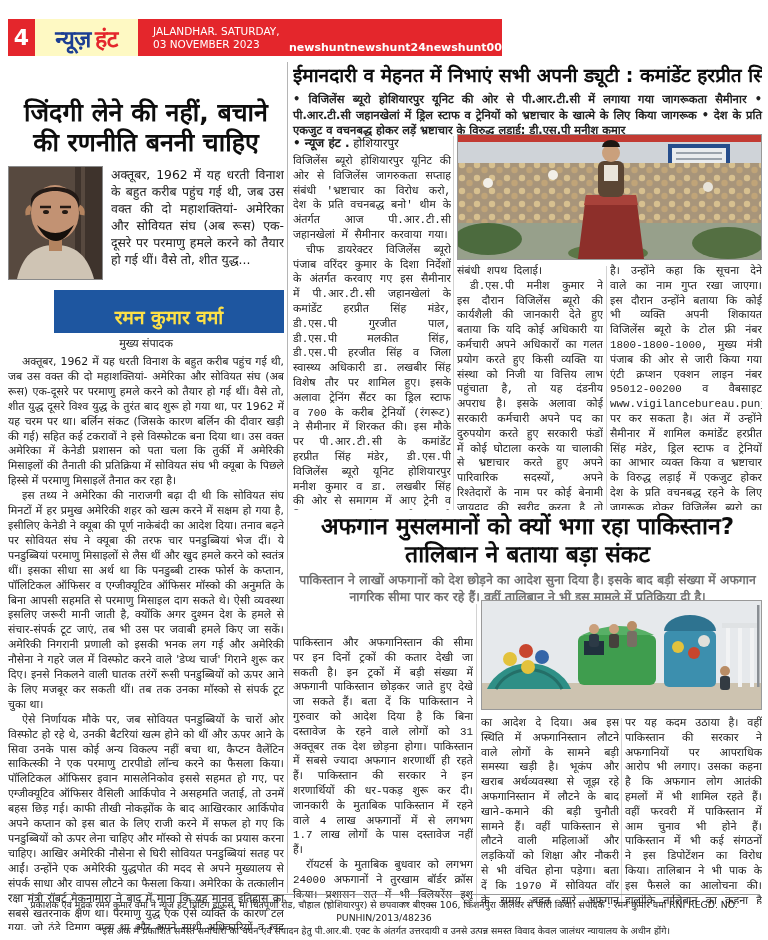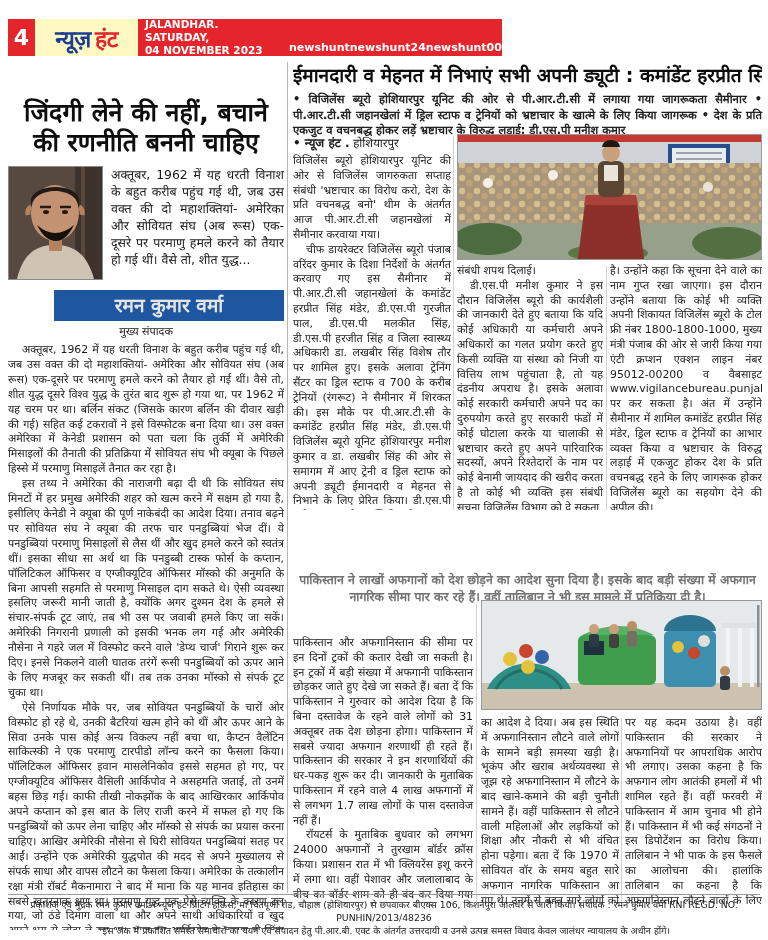--- a/index.html
+++ b/index.html
@@ -7,22 +7,22 @@
   body { width:768px; height:940px; position:relative; overflow:hidden;
          font-family:"DejaVu Sans", sans-serif; color:#1a1a1a; }
 
   
   .header { position:absolute; top:19px; left:8px; width:754px; height:37px; display:flex; }
   .pagenum { width:27px; background:var(--red); color:#fff; font-weight:bold; font-size:22px;
              display:flex; align-items:center; justify-content:center; }
   .logobox { width:103px; background:#fef9c3; display:flex; align-items:center; justify-content:center;
              font-weight:bold; font-size:23px; letter-spacing:-.5px; }
   .logobox .l1 { color:#1c3e93; } .logobox .l2 { color:var(--red); margin-left:4px; }
-  .datebox { width:147px; background:var(--red); color:#fff; font-weight:bold; font-size:10.5px;
-             line-height:13px; display:flex; flex-direction:column; justify-content:center; padding-left:7px; }
+  .datebox { width:147px; background:var(--red); color:#fff; font-weight:normal; font-size:10.5px;
+             line-height:13px; display:flex; flex-direction:column; justify-content:center; padding-left:15px; }
   .sectionbox { flex:1; background:var(--blue); color:#fff; font-weight:bold; font-size:25px;
              display:flex; align-items:center; justify-content:center; }
   .socialbox { width:217px; background:var(--red); color:#fff; display:flex; align-items:flex-end;
              justify-content:space-evenly; padding:2px 4px 2px 4px; }
   .soc { display:flex; flex-direction:column; align-items:center; gap:1px; }
   .soc .handle { font-weight:bold; font-size:11px; line-height:12px;margin-top:41px; }
   .ig { width:16px; height:16px; border:2px solid #fff; border-radius:5px; position:relative; background:transparent; }
   .ig::after { content:""; position:absolute; left:3px; top:3px; width:6px; height:6px; border:1.5px solid #fff; border-radius:50%; }
   .circ { width:18px; height:18px; border-radius:50%; display:flex; align-items:center; justify-content:center; }
   .tw { background:#45a7dc; } .fb { background:#3a5a98; color:#fff; font-weight:bold; font-size:12px; font-family:"DejaVu Serif",serif; }
@@ -31,36 +31,36 @@
   .vrule { position:absolute; width:1px; background:#b5b5b5; }
   .hrule { position:absolute; height:1px; background:#9a9a9a; }
   .colrule { position:absolute; width:1px; background:#d2d2d2; }
 
   
   .editorial { position:absolute; left:8px; top:62px; width:276px; height:832px; overflow:hidden;margin-top:36px; }
   .ed-title { font-size:25px; line-height:30px; font-weight:bold; text-align:center; color:#0d0d0d; }
   .ed-introwrap { margin-top:8px; min-height:118px; }
   .portrait { float:left; width:95px; height:114px; border:1px solid #8a8a8a; background:#57493f; margin-right:8px; }
   .ed-intro { font-size:12.4px; line-height:17px; text-align:justify; }
-  .ed-authorbar { clear:none; margin-left:46px; margin-top:6px; background:#1e56a0; color:#e5e5e5;
-                  font-weight:bold; font-size:19px; text-align:center; padding:2px 0 3px; }
+  .ed-authorbar { clear:none; margin-left:46px; margin-top:6px; background:#1e56a0; color:#fde047;
+                  font-weight:bold; font-size:19px; text-align:center; padding:14px 0 3px; }
   .ed-role { text-align:center; font-size:11px; margin-top:2px; }
   .ed-body { clear:both; margin-top:5px; font-size:10.9px; line-height:14.9px; text-align:justify; height:612px; overflow:hidden; }
   .ed-body p { text-indent:14px; }
 
   
   .rightsec { position:absolute; left:293px; top:62px; width:469px; height:845px; }
   .vig-title { position:absolute; left:0; top:0; width:469px; font-size:19px; font-weight:bold;
                white-space:nowrap; overflow:hidden; text-align:center; color:#0d0d0d; }
   .vig-sub { position:absolute; left:0; top:30px; width:469px; font-size:11.4px; line-height:15.5px;
              font-weight:bold; text-align:justify; color:#222; }
   .byline { font-size:11.5px; }
   .byline b { font-size:12px;margin-top:32px; }
   .vig-byline { position:absolute; left:0; top:72px; width:158px; }
-  .newscol { font-size:10.9px; line-height:14.8px; text-align:justify; overflow:hidden; position:absolute; }
+  .newscol { font-size:10.9px; line-height:14.8px; text-align:justify; overflow:hidden; position:absolute;font-family:Liberation Mono, monospace; }
   .newscol p { text-indent:13px; }
   .newscol.first-flush p:first-child { text-indent:0; }
   .vig-col1 { left:0; top:92px; width:158px; height:356px; }
   .vig-photo { position:absolute; left:164px; top:72px; width:305px; height:126px; border:1px solid #999; overflow:hidden; }
   .vig-col2 { left:164px; top:202px; width:146px; height:246px; }
   .vig-col3 { left:317px; top:202px; width:152px; height:246px; }
 
   .afg-title { position:absolute; left:0; top:450px; width:469px; font-size:23px; line-height:28px;
                font-weight:bold; text-align:center; color:#0d0d0d; }
   .afg-sub { position:absolute; left:0; top:510px; width:469px; font-size:12.3px; line-height:17px;
@@ -80,21 +80,21 @@
 <body>
 
 <div class="header">
   <div class="pagenum">4</div>
   <div class="logobox">
     <span class="l1">न्यूज़</span>
     <span class="l2">हंट</span>
   </div>
   <div class="datebox">
     <span>JALANDHAR. SATURDAY,</span>
-    <span>04 NOVEMBER 2023</span>
+    <span>03 NOVEMBER 2023</span>
   </div>
   <div class="socialbox">
     <div class="soc">
       <span class="ig"></span>
       <span class="handle">newshunt</span>
     </div>
     <div class="soc">
       <span class="circ tw">
         <svg width="12" height="12" viewBox="0 0 16 16">
             <path fill="#fff" d="M15 3.5c-.5.25-1.05.4-1.6.5a2.6 2.6 0 0 0-4.45 2.35A7.3 7.3 0 0 1 3.6 3.5a2.6 2.6 0 0 0 .8 3.45c-.4 0-.8-.1-1.15-.3 0 1.25.9 2.3 2.05 2.55-.35.1-.75.1-1.15.05a2.6 2.6 0 0 0 2.4 1.8A5.2 5.2 0 0 1 2.7 12.2 7.3 7.3 0 0 0 6.65 13.3c4.75 0 7.35-3.95 7.35-7.35v-.35c.5-.35.95-.8 1.3-1.35-.45.2-.95.35-1.45.4.5-.3.9-.8 1.15-1.15z"></path>
@@ -190,20 +190,21 @@
   <div class="newscol first-flush vig-col2">
       <p>संबंधी शपथ दिलाई।</p>
       <p>डी.एस.पी मनीश कुमार ने इस दौरान विजिलेंस ब्यूरो की कार्यशैली की जानकारी देते हुए बताया कि यदि कोई अधिकारी या कर्मचारी अपने अधिकारों का गलत प्रयोग करते हुए किसी व्यक्ति या संस्था को निजी या वित्तिय लाभ पहुंचाता है, तो यह दंडनीय अपराध है। इसके अलावा कोई सरकारी कर्मचारी अपने पद का दुरुपयोग करते हुए सरकारी फंडों में कोई घोटाला करके या चालाकी से भ्रष्टाचार करते हुए अपने पारिवारिक सदस्यों, अपने रिश्तेदारों के नाम पर कोई बेनामी जायदाद की खरीद करता है तो कोई भी व्यक्ति इस संबंधी सूचना विजिलेंस विभाग को दे सकता</p>
     </div>
   <div class="newscol first-flush vig-col3">
       <p>है। उन्होंने कहा कि सूचना देने वाले का नाम गुप्त रखा जाएगा। इस दौरान उन्होंने बताया कि कोई भी व्यक्ति अपनी शिकायत विजिलेंस ब्यूरो के टोल फ्री नंबर 1800-1800-1000, मुख्य मंत्री पंजाब की ओर से जारी किया गया एंटी क्रप्शन एक्शन लाइन नंबर 95012-00200 व वैबसाइट www.vigilancebureau.punjab.gov.in पर कर सकता है। अंत में उन्होंने सैमीनार में शामिल कमांडेंट हरप्रीत सिंह मंडेर, ड्रिल स्टाफ व ट्रेनियों का आभार व्यक्त किया व भ्रष्टाचार के विरुद्ध लड़ाई में एकजुट होकर देश के प्रति वचनबद्ध रहने के लिए जागरूक होकर विजिलेंस ब्यूरो का सहयोग देने की अपील की।</p>
     </div>
   <div class="colrule" style="left:160px; top:74px; height:374px;"></div>
   <div class="colrule" style="left:313px; top:204px; height:244px;"></div>
 
+  <div class="afg-title">अफगान मुसलमानों को क्यों भगा रहा पाकिस्तान? तालिबान ने बताया बड़ा संकट</div>
   <div class="afg-sub">पाकिस्तान ने लाखों अफगानों को देश छोड़ने का आदेश सुना दिया है। इसके बाद बड़ी संख्या में अफगान नागरिक सीमा पार कर रहे हैं। वहीं तालिबान ने भी इस मामले में प्रतिक्रिया दी है।</div>
   <div class="newscol first-flush afg-col1">
     <div>
         <p>पाकिस्तान और अफगानिस्तान की सीमा पर इन दिनों ट्रकों की कतार देखी जा सकती है। इन ट्रकों में बड़ी संख्या में अफगानी पाकिस्तान छोड़कर जाते हुए देखे जा सकते हैं। बता दें कि पाकिस्तान ने गुरुवार को आदेश दिया है कि बिना दस्तावेज के रहने वाले लोगों को 31 अक्तूबर तक देश छोड़ना होगा। पाकिस्तान में सबसे ज्यादा अफगान शरणार्थी ही रहते हैं। पाकिस्तान की सरकार ने इन शरणार्थियों की धर-पकड़ शुरू कर दी। जानकारी के मुताबिक पाकिस्तान में रहने वाले 4 लाख अफगानों में से लगभग 1.7 लाख लोगों के पास दस्तावेज नहीं हैं।</p>
         <p>रॉयटर्स के मुताबिक बुधवार को लगभग 24000 अफगानों ने तुरखाम बॉर्डर क्रॉस किया। प्रशासन रात में भी क्लियरेंस इशू करने में लगा था। वहीं पेशावर और जलालाबाद के बीच का बॉर्डर शाम को ही बंद कर दिया गया था। रॉयटर्स के मुताबिक सरकार के आदेश के बाद 1,28000 अफगान पाकिस्तान छोड़कर जा चुके हैं।</p>
       </div>
 
   </div>
 
   <div class="afg-photo">

